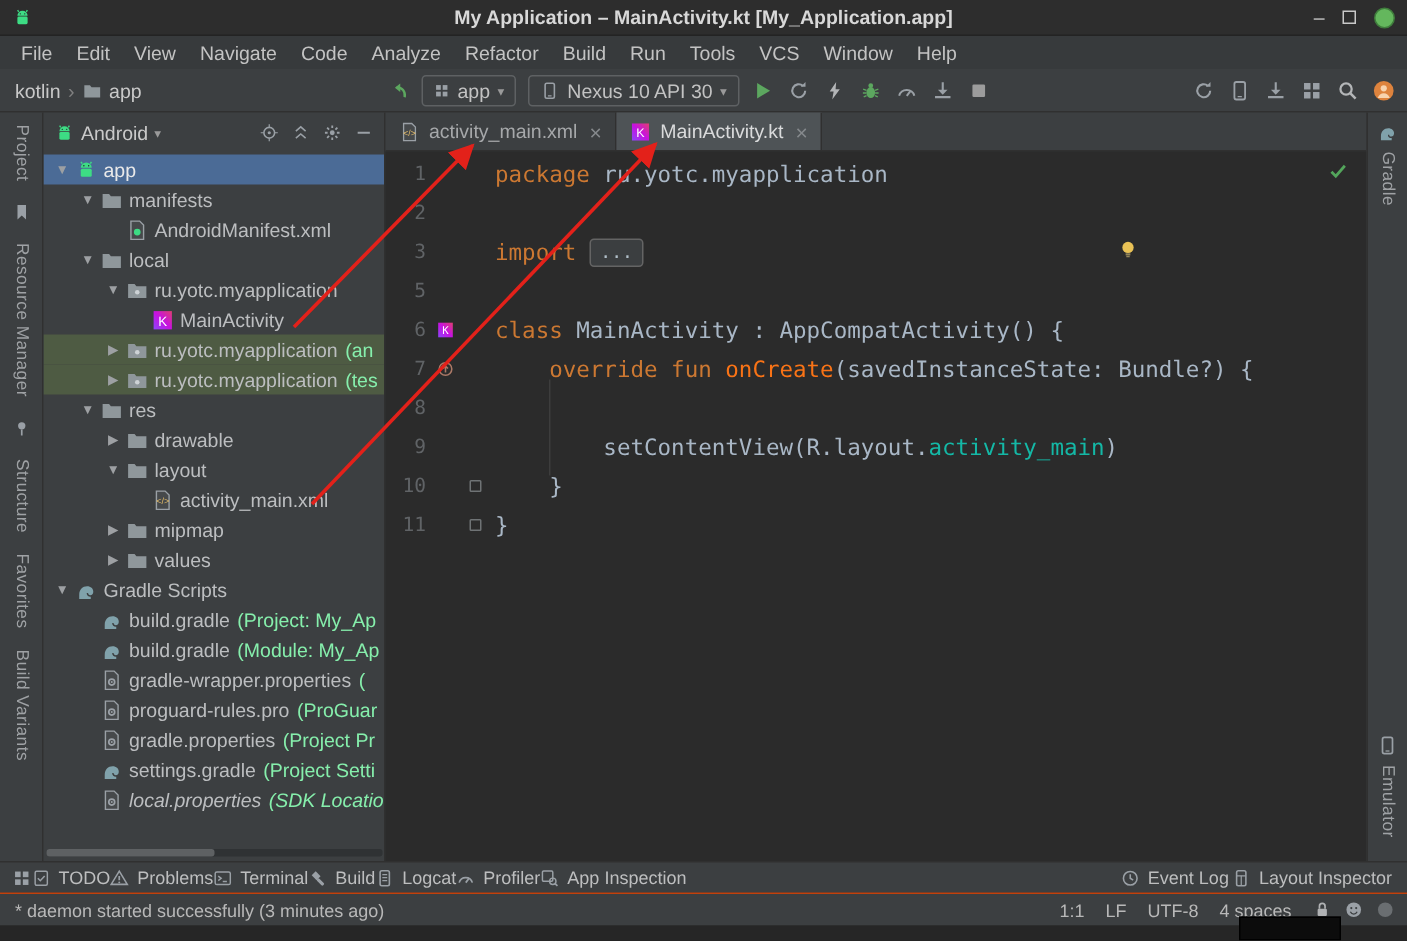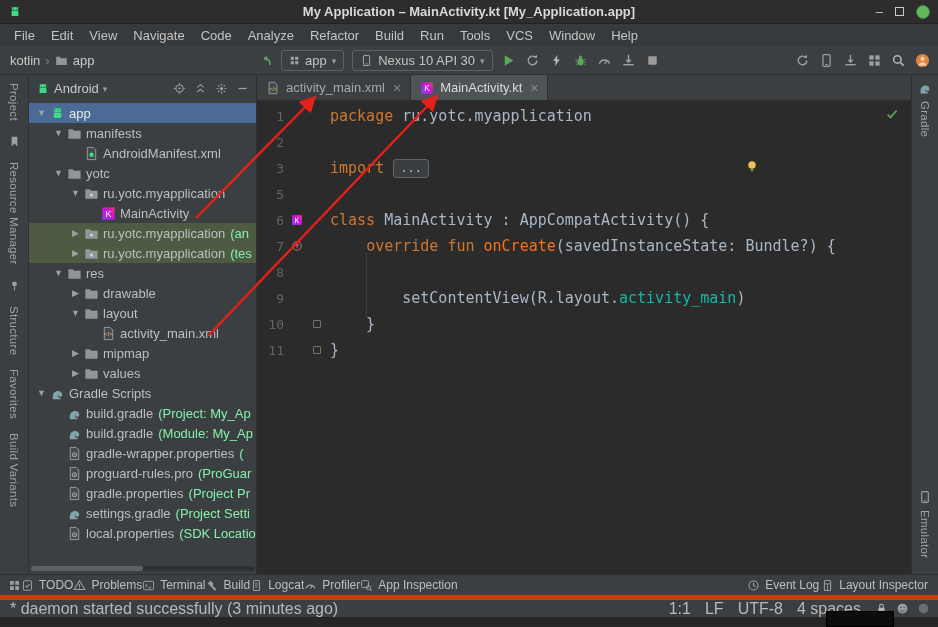--- a/index.html
+++ b/index.html
@@ -80,22 +80,22 @@
   #inspect-check{position:absolute;top:6px;right:12px}
   #intention-bulb{position:absolute;left:488px;top:58px}
   #indent-guide{position:absolute;left:109px;top:152px;width:1px;height:64px;background:#3d3d3d}
 
   
   #toolwindow-bar{position:absolute;top:574px;left:0;width:100%;height:21px;background:#3c3f41;border-top:1px solid #303030;
                   display:flex;align-items:center;font-size:12px}
   #twb-left{display:flex;align-items:center;padding-left:8px}
   #twb-right{margin-left:auto;display:flex;align-items:center;gap:2px;padding-right:10px}
   .twb-item{display:flex;align-items:center;gap:5px;color:#bdbebf}
-  #statusbar{position:absolute;top:595px;left:0;width:100%;height:22px;background:#3c3f41;border-top:5px solid #c2410c;
-             display:flex;align-items:center;font-size:16px;color:#b8b8b8}
+  #statusbar{position:absolute;top:595px;left:0;width:100%;height:22px;background:#3c3f41;border-top:1px solid #c2410c;
+             display:flex;align-items:center;font-size:12px;color:#b8b8b8}
   #status-msg{padding-left:10px}
   #status-right{margin-left:auto;display:flex;align-items:center;gap:14px;padding-right:8px}
   #status-icons{display:flex;align-items:center;gap:8px}
   #bottom-strip{position:absolute;top:617px;left:0;width:100%;height:10px;background:#262626}
   #corner-popup{position:absolute;left:826px;top:611px;width:68px;height:16px;background:#0c0c0c;border:1px solid #000}
 
   
   #arrows{position:absolute;inset:0;width:938px;height:627px;pointer-events:none;z-index:60}
 </style>
 </head>
@@ -363,21 +363,21 @@
             </span>
             <span class="tree-label">AndroidManifest.xml</span>
           </div>
           <div class="tree-row" style="padding-left: 23px;">
             <span class="tree-arrow">▼</span>
             <span class="icon tree-icon">
               <svg width="15" height="15" viewBox="0 0 16 16">
                 <path d="M1.5 5.5v-2h4.6l1.3 1.6h7.1v8.4H1.5z" fill="#8f979b"></path>
               </svg>
             </span>
-            <span class="tree-label">yotc</span>
+            <span class="tree-label">local</span>
           </div>
           <div class="tree-row" style="padding-left: 40px;">
             <span class="tree-arrow">▼</span>
             <span class="icon tree-icon">
               <svg width="15" height="15" viewBox="0 0 16 16">
                 <path d="M1.5 5.5v-2h4.6l1.3 1.6h7.1v8.4H1.5z" fill="#8f979b"></path>
                 <circle cx="8" cy="9.5" r="1.6" fill="#cdd2d5"></circle>
               </svg>
             </span>
             <span class="tree-label">ru.yotc.myapplication</span>
@@ -544,21 +544,21 @@
           <div class="tree-row" style="padding-left: 23px;">
             <span class="tree-arrow"></span>
             <span class="icon tree-icon">
               <svg width="15" height="15" viewBox="0 0 16 16">
                 <path d="M3 11.2c0-3.6 2.4-6 5.6-6 2.6 0 4.4 1.7 4.4 3.8 0 1.5-.9 2.5-2.1 2.5-1 0-1.6-.6-1.6-1.5h-1c0 1.6 1.1 2.6 2.7 2.6h.2v1.6H3z" fill="#80a2ab"></path>
               </svg>
             </span>
             <span class="tree-label">settings.gradle</span>
             <span class="tree-suffix">(Project Setti</span>
           </div>
-          <div class="tree-row" style="padding-left: 23px;">
+          <div class="tree-row" style="padding-left: 23px; font-style: italic;">
             <span class="tree-arrow"></span>
             <span class="icon tree-icon">
               <svg width="15" height="15" viewBox="0 0 16 16">
                 <path d="M3.5 1.5h6.2l2.8 2.8v10.2H3.5z" fill="#46494b" stroke="#9aa0a6"></path>
                 <circle cx="8" cy="9.3" r="2.1" fill="none" stroke="#9aa0a6" stroke-width="1.2"></circle>
                 <circle cx="8" cy="9.3" r=".7" fill="#9aa0a6"></circle>
               </svg>
             </span>
             <span class="tree-label">local.properties</span>
             <span class="tree-suffix">(SDK Locatio</span>

